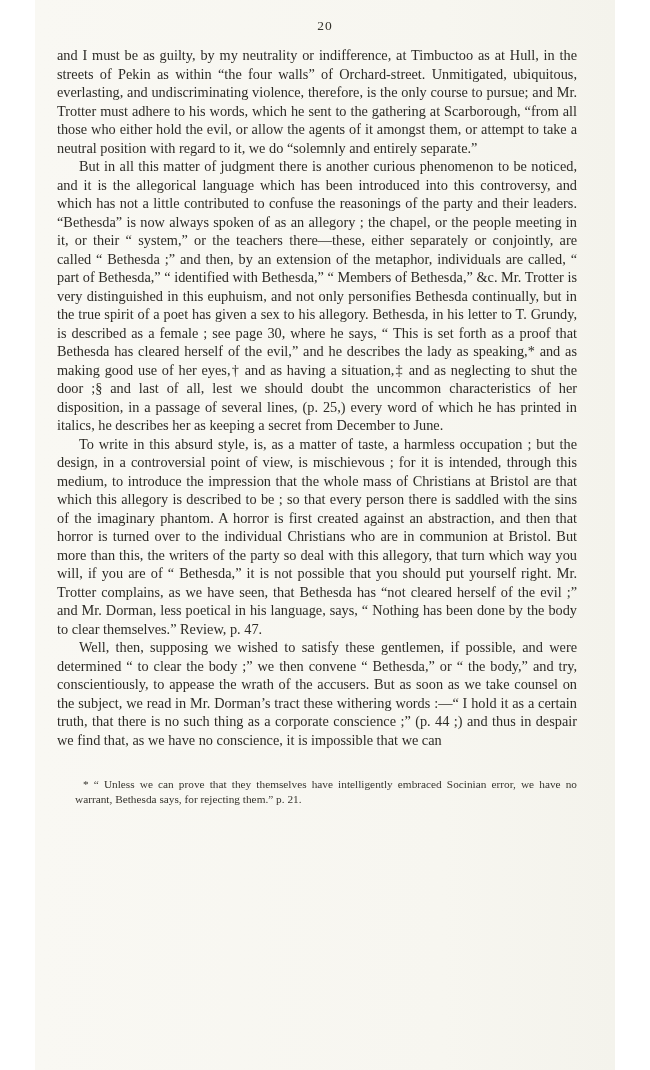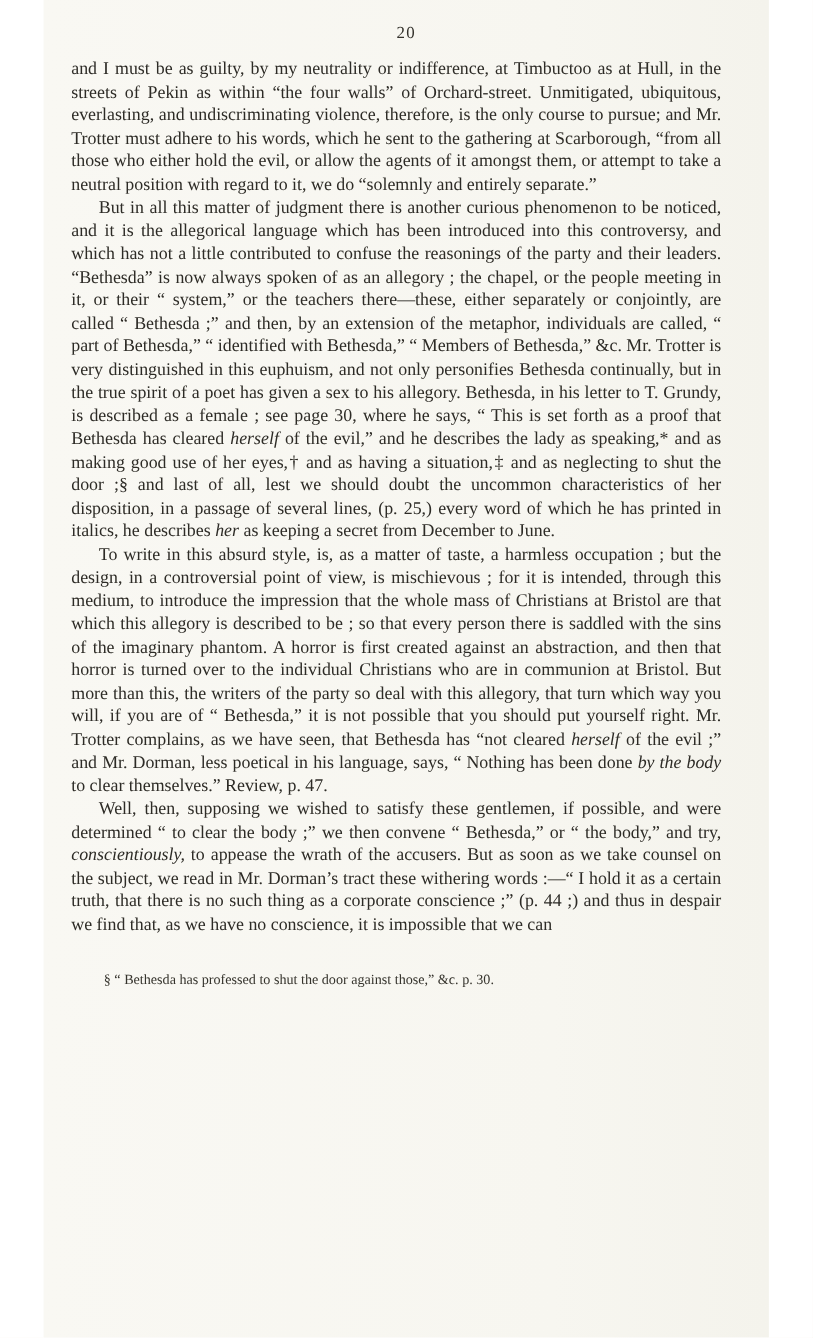--- a/index.html
+++ b/index.html
@@ -42,34 +42,33 @@
       text-align: justify;
       font-size: 11.3px;
       line-height: 15px;
       color: #35332c;
     }
     .footnotes p {
       margin: 0;
       text-indent: 8px;
     }
     .it {
-      font-style: italic;
     }
   </style>
 </head>
 <body>
 
 <div class="page">
 
   <div class="page-number">20</div>
 
   <div class="text-block">
     <p><span>and I must be as guilty, by my neutrality or indifference, at Timbuctoo as at Hull, in the streets of Pekin as within “the four walls” of Orchard-street.  Unmitigated, ubiquitous, everlasting, and undiscriminating violence, therefore, is the only course to pursue; and Mr. Trotter must adhere to his words, which he sent to the gathering at Scarborough, “from all those who either hold the evil, or allow the agents of it amongst them, or attempt to take a neutral position with regard to it, we do “solemnly and entirely separate.”</span></p>
     <p class="indent"><span>But in all this matter of judgment there is another curious phenomenon to be noticed, and it is the allegorical language which has been introduced into this controversy, and which has not a little contributed to confuse the reasonings of the party and their leaders.  “Bethesda” is now always spoken of as an allegory ; the chapel, or the people meeting in it, or their “ system,” or the teachers there—these, either separately or conjointly, are called “ Bethesda ;” and then, by an extension of the metaphor, individuals are called, “ part of Bethesda,” “ identified with Bethesda,” “ Members of Bethesda,” &amp;c.  Mr. Trotter is very distinguished in this euphuism, and not only personifies Bethesda continually, but in the true spirit of a poet has given a sex to his allegory.  Bethesda, in his letter to T. Grundy, is described as a female ; see page 30, where he says, “ This is set forth as a proof that Bethesda has cleared </span><span class="it">herself</span><span> of the evil,” and he describes the lady as speaking,* and as making good use of her eyes,† and as having a situation,‡ and as neglecting to shut the door ;§ and last of all, lest we should doubt the uncommon characteristics of her disposition, in a passage of several lines, (p. 25,) every word of which he has printed in italics, he describes </span><span class="it">her</span><span> as keeping a secret from December to June.</span></p>
     <p class="indent"><span>To write in this absurd style, is, as a matter of taste, a harmless occupation ; but the design, in a controversial point of view, is mischievous ; for it is intended, through this medium, to introduce the impression that the whole mass of Christians at Bristol are that which this allegory is described to be ; so that every person there is saddled with the sins of the imaginary phantom.  A horror is first created against an abstraction, and then that horror is turned over to the individual Christians who are in communion at Bristol.  But more than this, the writers of the party so deal with this allegory, that turn which way you will, if you are of “ Bethesda,” it is not possible that you should put yourself right.  Mr. Trotter complains, as we have seen, that Bethesda has “not cleared </span><span class="it">herself</span><span> of the evil ;” and Mr. Dorman, less poetical in his language, says, “ Nothing has been done </span><span class="it">by the body</span><span> to clear themselves.”  Review, p. 47.</span></p>
     <p class="indent"><span>Well, then, supposing we wished to satisfy these gentlemen, if possible, and were determined “ to clear the body ;” we then convene “ Bethesda,” or “ the body,” and try, </span><span class="it">conscientiously,</span><span> to appease the wrath of the accusers.  But as soon as we take counsel on the subject, we read in Mr. Dorman’s tract these withering words :—“ I hold it as a certain truth, that there is no such thing as a corporate conscience ;” (p. 44 ;) and thus in despair we find that, as we have no conscience, it is impossible that we can</span></p>
   </div>
 
   <div class="footnotes">
-    <p><span>§ “ Bethesda has professed to shut the door against those,” &amp;c.  p. 30.</span></p>
+    <p><span>* “ Unless we can prove that they themselves have intelligently embraced Socinian error, we have no warrant, </span><span class="it">Bethesda says,</span><span> for rejecting them.” p. 21.</span></p>
   </div>
 
 </div>
 
 </body></html>

